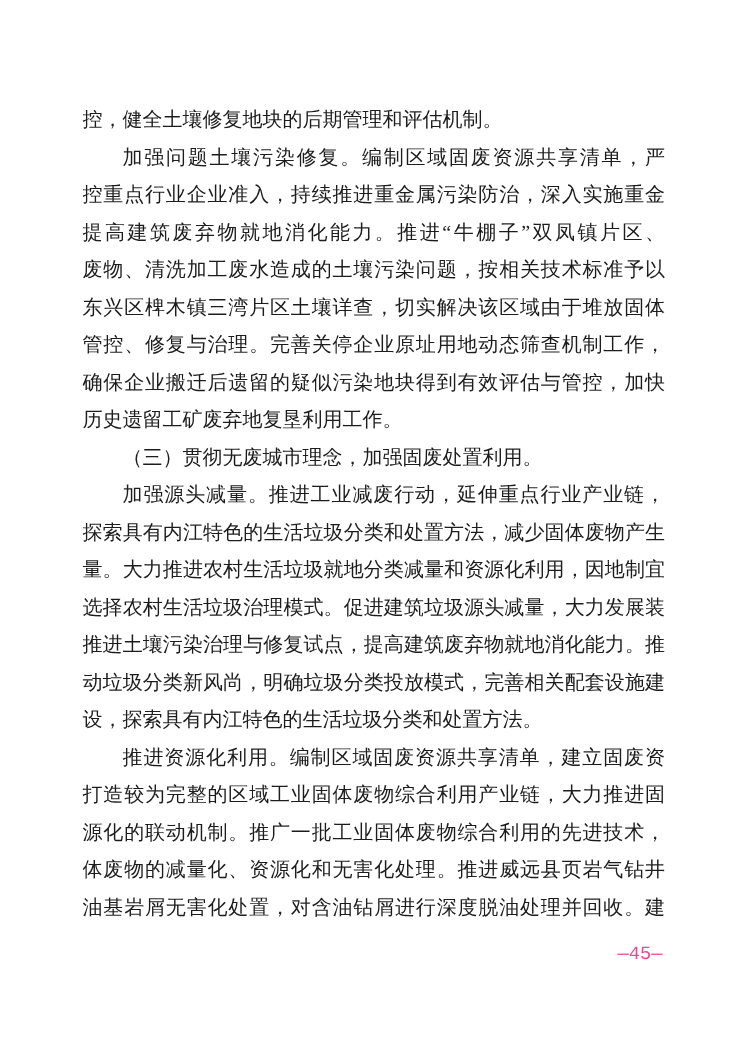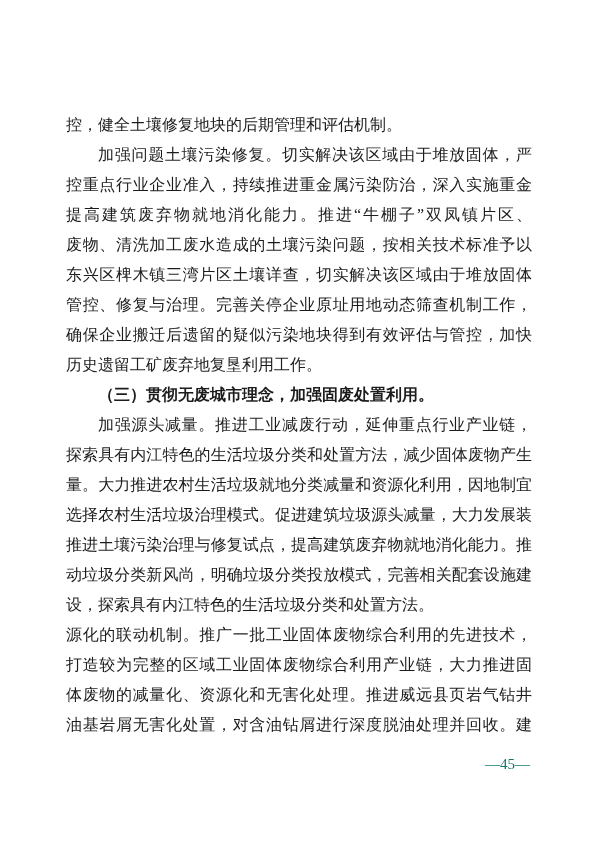--- a/index.html
+++ b/index.html
@@ -12,64 +12,65 @@
     width: 600px;
     height: 848px;
     background: #ffffff;
     overflow: hidden;
     font-family: "Liberation Serif", "DejaVu Serif", serif;
     color: #1c1c1c;
   }
   .text-block {
     position: absolute;
     left: 66px;
-    top: 110px;
+    top: 82px;
     width: 466px;
   }
   .line {
     height: 30px;
     line-height: 30px;
     font-size: 16px;
     letter-spacing: 0;
     text-align: justify;
     text-align-last: justify;
     text-justify: inter-character;
     overflow: hidden;
   }
   .line.indent {
     text-indent: 32px;
   }
   .line.last {
     text-align: left;
     text-align-last: left;
   }
   .paragraph.heading .line {
-    font-weight: 700;
+    font-weight: 400;
   }
   .page-number {
     position: absolute;
     top: 754px;
     right: 70px;
     height: 20px;
     line-height: 20px;
     font-size: 15px;
-    color: #0f766e;
+    color: #ec4899;
     text-align: center;
+    font-family: Liberation Mono, monospace;
   }
 </style>
 </head>
 <body>
 
 <div class="page">
   <div class="text-block">
       <div class="paragraph">
         <div class="line last">控，健全土壤修复地块的后期管理和评估机制。</div>
       </div>
       <div class="paragraph">
-        <div class="line indent">加强问题土壤污染修复。切实解决该区域由于堆放固体，严</div>
+        <div class="line indent">加强问题土壤污染修复。编制区域固废资源共享清单，严</div>
         <div class="line">控重点行业企业准入，持续推进重金属污染防治，深入实施重金</div>
         <div class="line">提高建筑废弃物就地消化能力。推进“牛棚子”双凤镇片区、</div>
         <div class="line">废物、清洗加工废水造成的土壤污染问题，按相关技术标准予以</div>
         <div class="line">东兴区椑木镇三湾片区土壤详查，切实解决该区域由于堆放固体</div>
         <div class="line">管控、修复与治理。完善关停企业原址用地动态筛查机制工作，</div>
         <div class="line">确保企业搬迁后遗留的疑似污染地块得到有效评估与管控，加快</div>
         <div class="line last">历史遗留工矿废弃地复垦利用工作。</div>
       </div>
       <div class="paragraph heading">
         <div class="line indent last">（三）贯彻无废城市理念，加强固废处置利用。</div>
@@ -77,20 +78,21 @@
       <div class="paragraph">
         <div class="line indent">加强源头减量。推进工业减废行动，延伸重点行业产业链，</div>
         <div class="line">探索具有内江特色的生活垃圾分类和处置方法，减少固体废物产生</div>
         <div class="line">量。大力推进农村生活垃圾就地分类减量和资源化利用，因地制宜</div>
         <div class="line">选择农村生活垃圾治理模式。促进建筑垃圾源头减量，大力发展装</div>
         <div class="line">推进土壤污染治理与修复试点，提高建筑废弃物就地消化能力。推</div>
         <div class="line">动垃圾分类新风尚，明确垃圾分类投放模式，完善相关配套设施建</div>
         <div class="line last">设，探索具有内江特色的生活垃圾分类和处置方法。</div>
       </div>
       <div class="paragraph">
+        <div class="line indent">推进资源化利用。编制区域固废资源共享清单，建立固废资</div>
+        <div class="line">打造较为完整的区域工业固体废物综合利用产业链，大力推进固</div>
         <div class="line">源化的联动机制。推广一批工业固体废物综合利用的先进技术，</div>
-        <div class="line">打造较为完整的区域工业固体废物综合利用产业链，大力推进固</div>
         <div class="line">体废物的减量化、资源化和无害化处理。推进威远县页岩气钻井</div>
         <div class="line">油基岩屑无害化处置，对含油钻屑进行深度脱油处理并回收。建</div>
       </div>
     </div>
   <div class="page-number">—45—</div>
 </div>
 
 </body></html>

